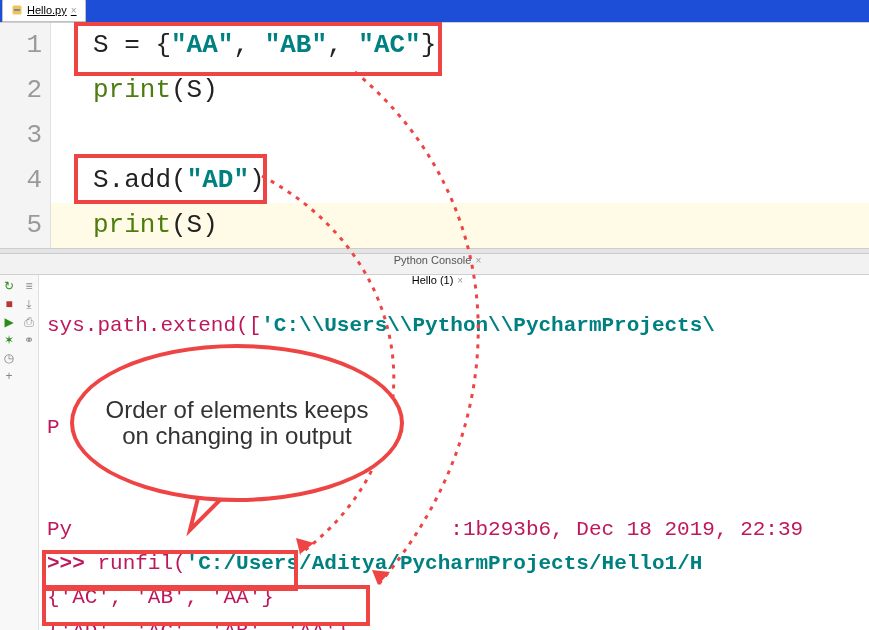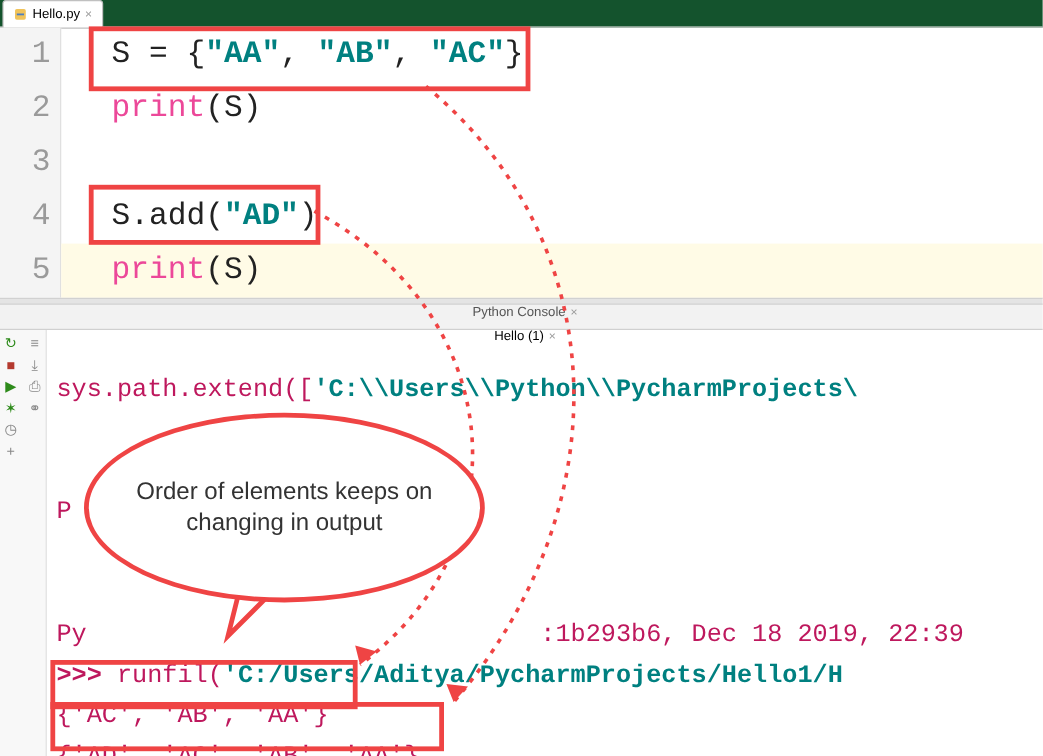--- a/index.html
+++ b/index.html
@@ -8,24 +8,25 @@
     width: 869px;
     height: 630px;
     background: #ffffff;
     font-family: Arial, sans-serif;
     overflow: hidden;
     position: relative;
   }
   .tabbar {
     height: 22px;
     display: flex;
-    align-items: flex-start;
-    background: #14532d;
+    align-items: flex-end;
+    background: #1d4ed8;
     border-bottom: 1px solid #d0d0d0;
     font-size: 11px;
+    text-decoration: underline;
   }
   .tab {
     display: flex;
     align-items: center;
     gap: 4px;
     padding: 2px 8px;
     height: 18px;
     border: 1px solid #c0c0c0;
     border-radius: 3px 3px 0 0;
     background: #ffffff;
@@ -53,21 +54,21 @@
   }
   .gutter div { height: 45px; }
   .code {
     flex: 1;
     padding-left: 42px;
     color: #000;
     position: relative;
   }
   .codeline { height: 45px; white-space: pre; }
   .kw-green { color: #008080; font-weight: bold; }
-  .navy { color: #ec4899; }
+  .navy { color: #4d7c0f; }
   .plain { color: #222; }
   .highlightline {
     position: absolute;
     left: 0;
     top: 180px;
     width: 100%;
     height: 45px;
     background: #fffbe6;
     z-index: 0;
   }
@@ -160,21 +161,21 @@
     background: #fff;
     border: 4px solid #ef4444;
     border-radius: 50%;
     width: 290px;
     height: 130px;
     display: flex;
     align-items: center;
     justify-content: center;
     text-align: center;
     font-family: Arial, sans-serif;
-    font-size: 20px;
+    font-size: 24px;
     line-height: 26px;
     color: #333;
     padding: 10px 18px;
   }
   svg.overlay {
     position: absolute;
     left: 0;
     top: 0;
     z-index: 4;
     pointer-events: none;

